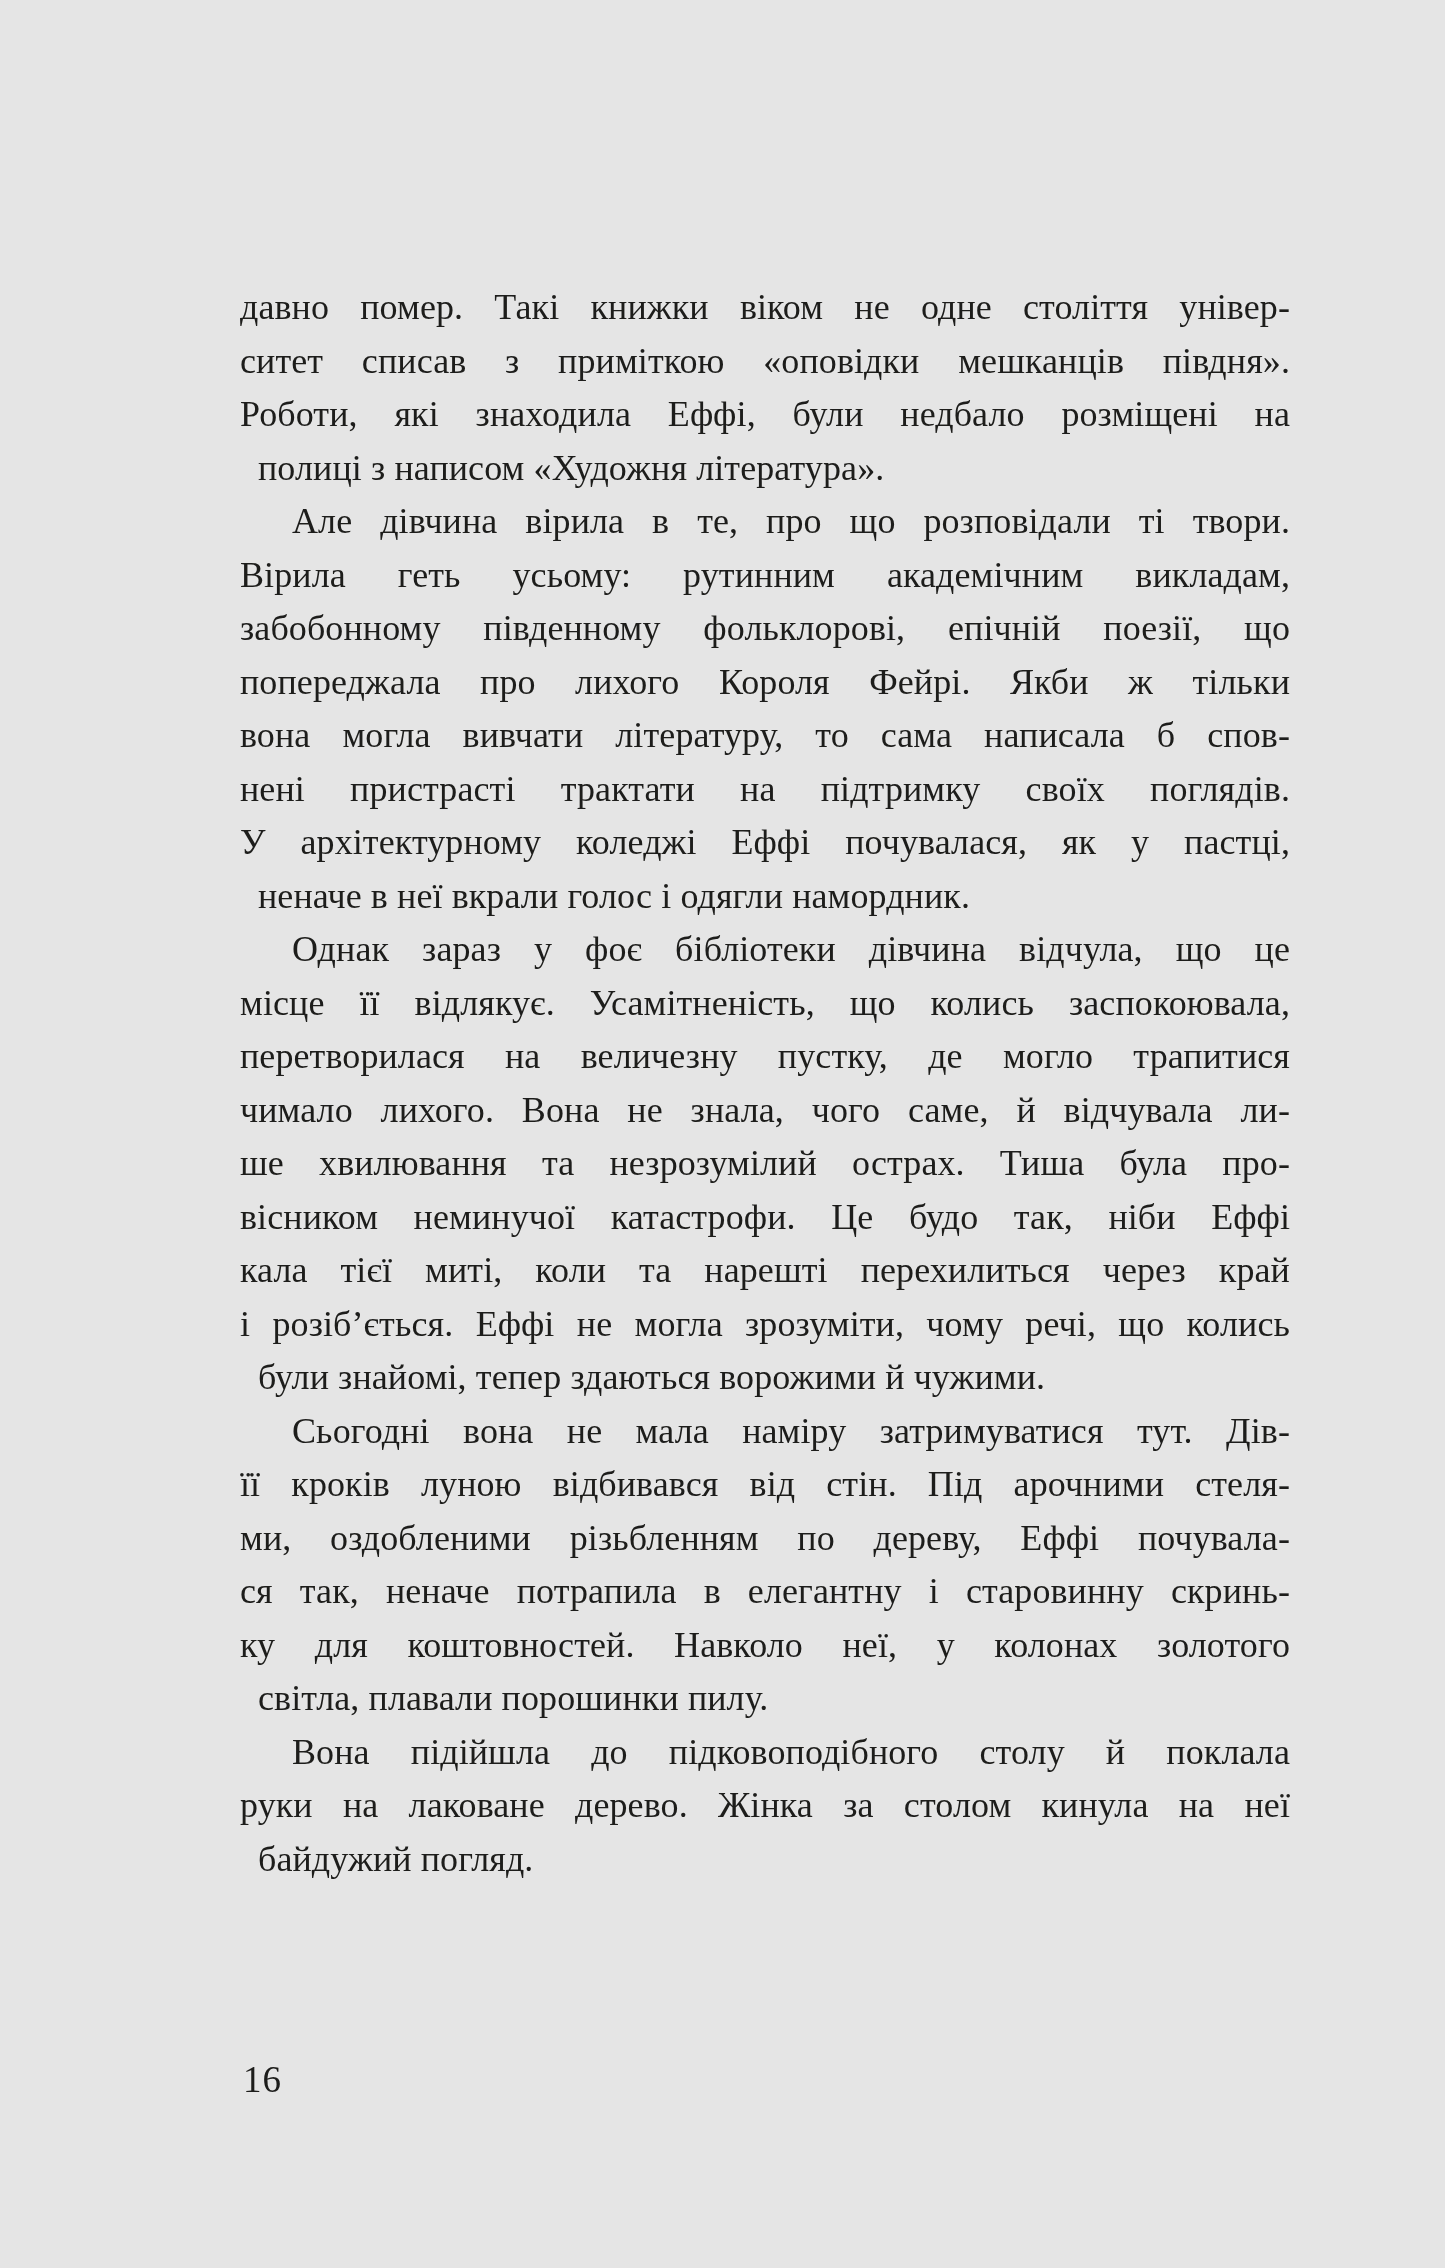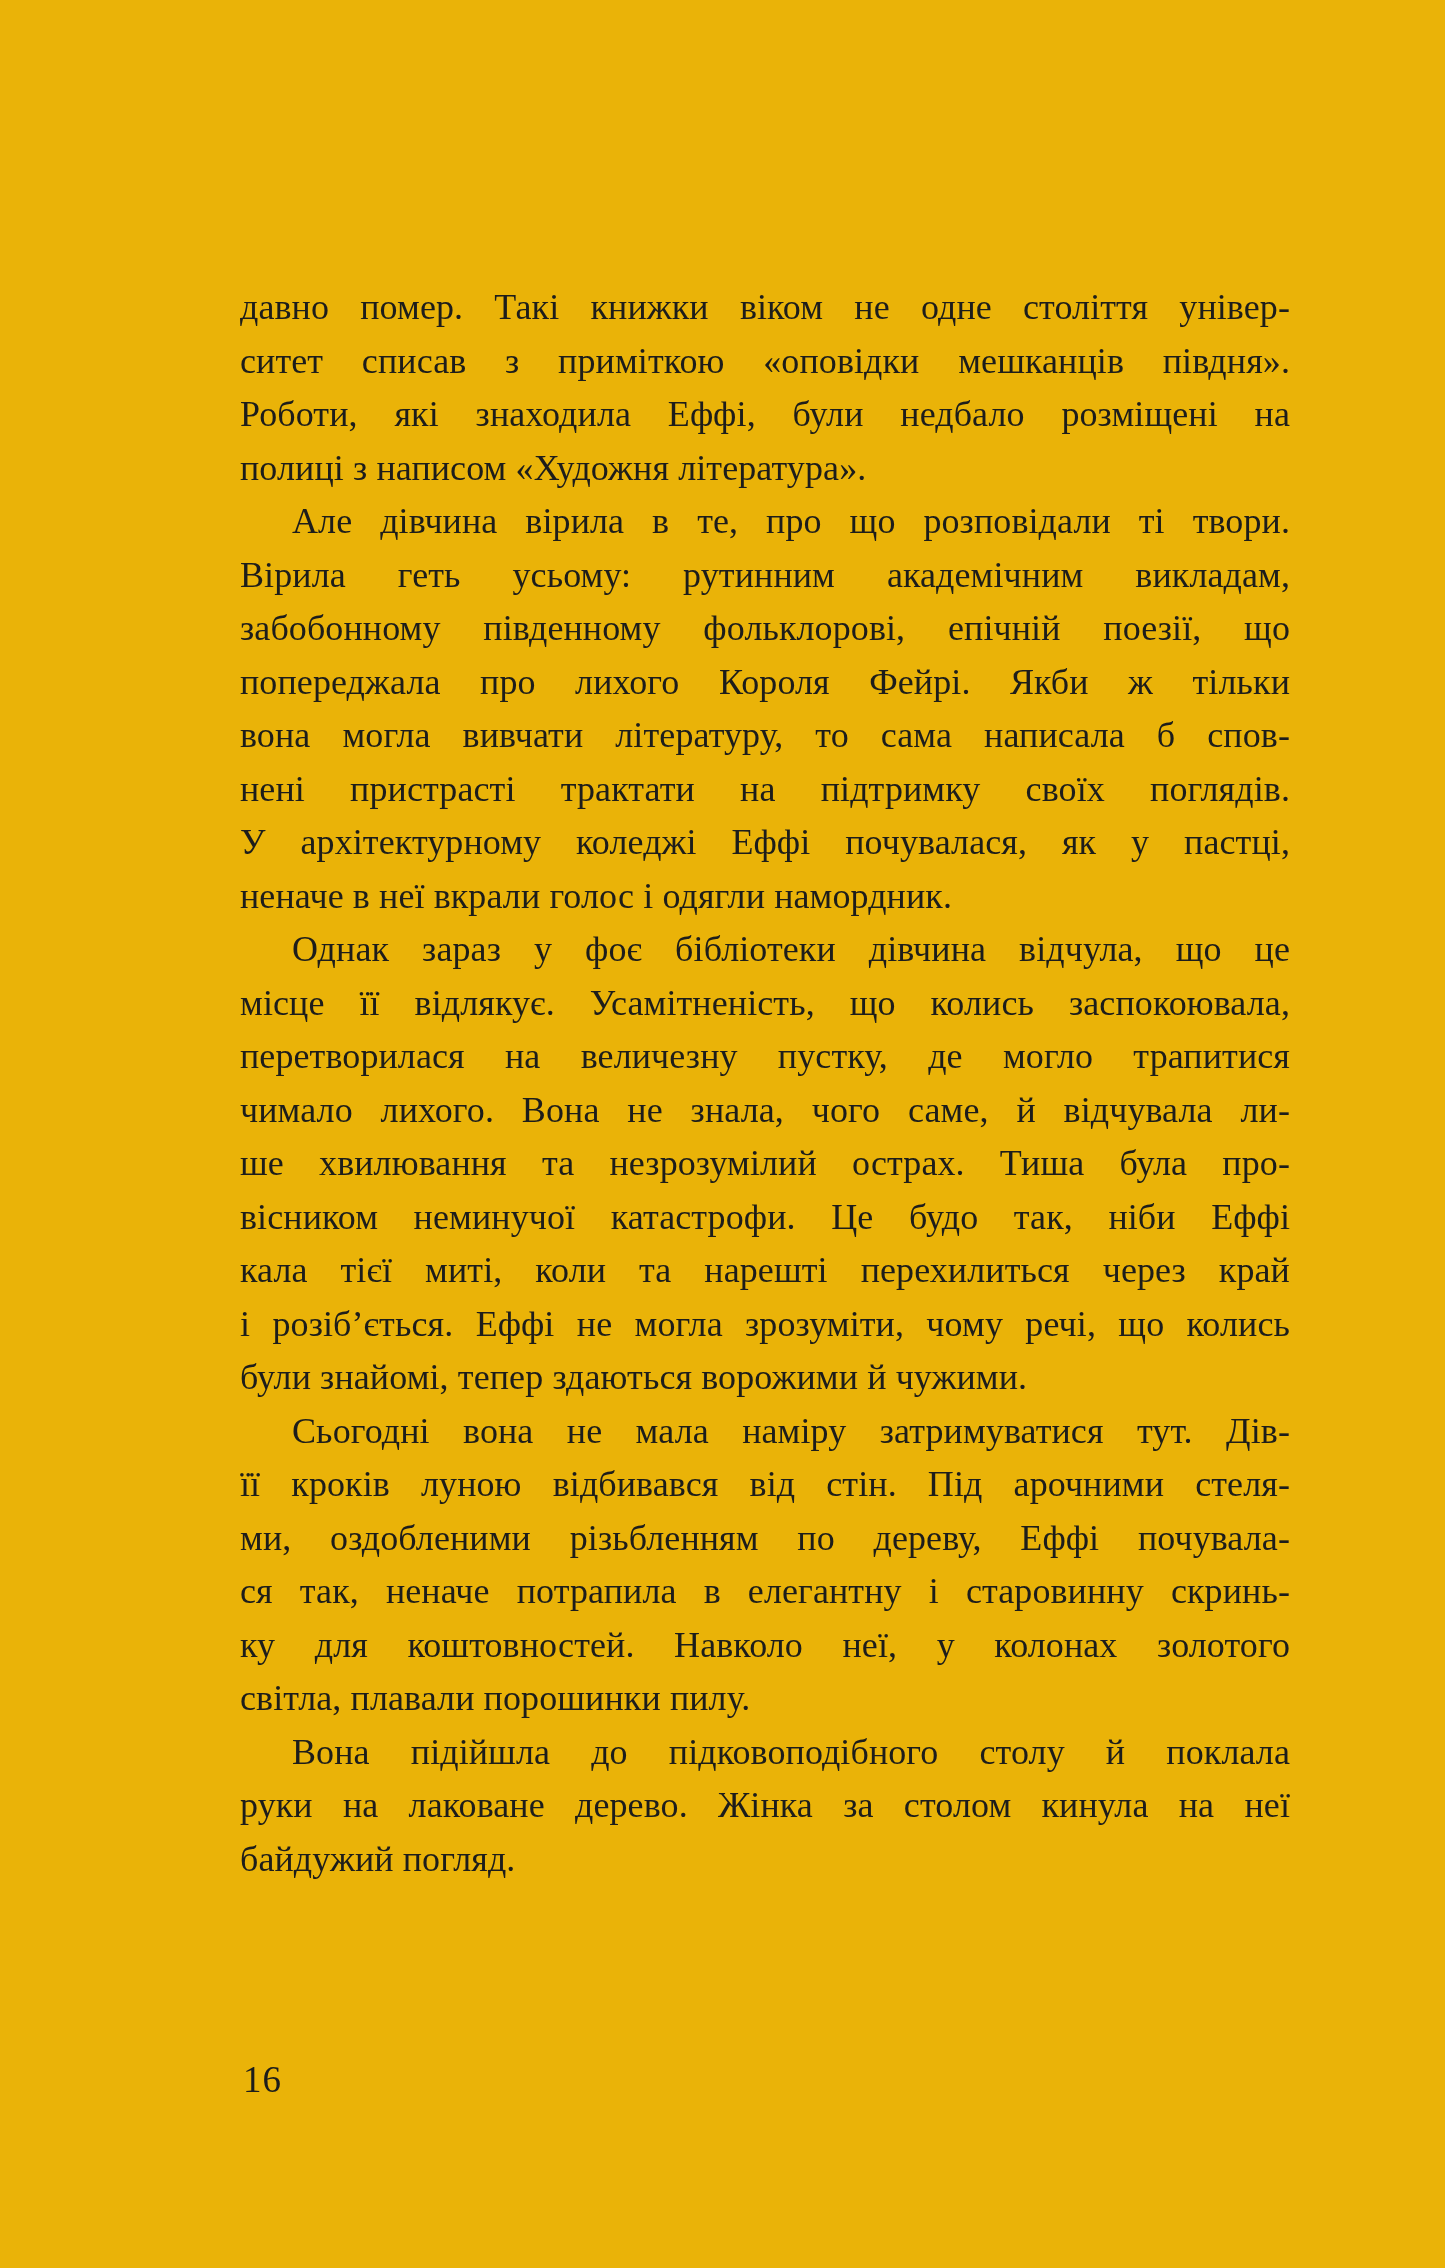--- a/index.html
+++ b/index.html
@@ -11,21 +11,21 @@
     height: 2268px;
     position: relative;
     background: #fcfcfb;
     overflow: hidden;
     font-family: "Liberation Serif", "DejaVu Serif", serif;
     color: #1d1d1b;
   }
   .page {
     position: absolute;
     inset: 0;
-    background: #eab308;
+    background: #e5e5e5;
     text-decoration: underline;
   }
   .text-block {
     position: absolute;
     left: 240px;
     top: 281px;
     width: 1050px;
     font-size: 36px;
   }
   .paragraph {
@@ -35,20 +35,21 @@
     height: 53.5px;
     line-height: 53.5px;
     text-align: justify;
     text-align-last: justify;
     overflow: hidden;
     white-space: normal;
     letter-spacing: 0.1px;
   }
   .line.last {
     text-align-last: left;
+    margin-left: 18px;
   }
   .line.indent {
     text-indent: 52px;
   }
   .page-number {
     position: absolute;
     left: 243px;
     top: 2036px;
     font-size: 37px;
     line-height: 37px;

